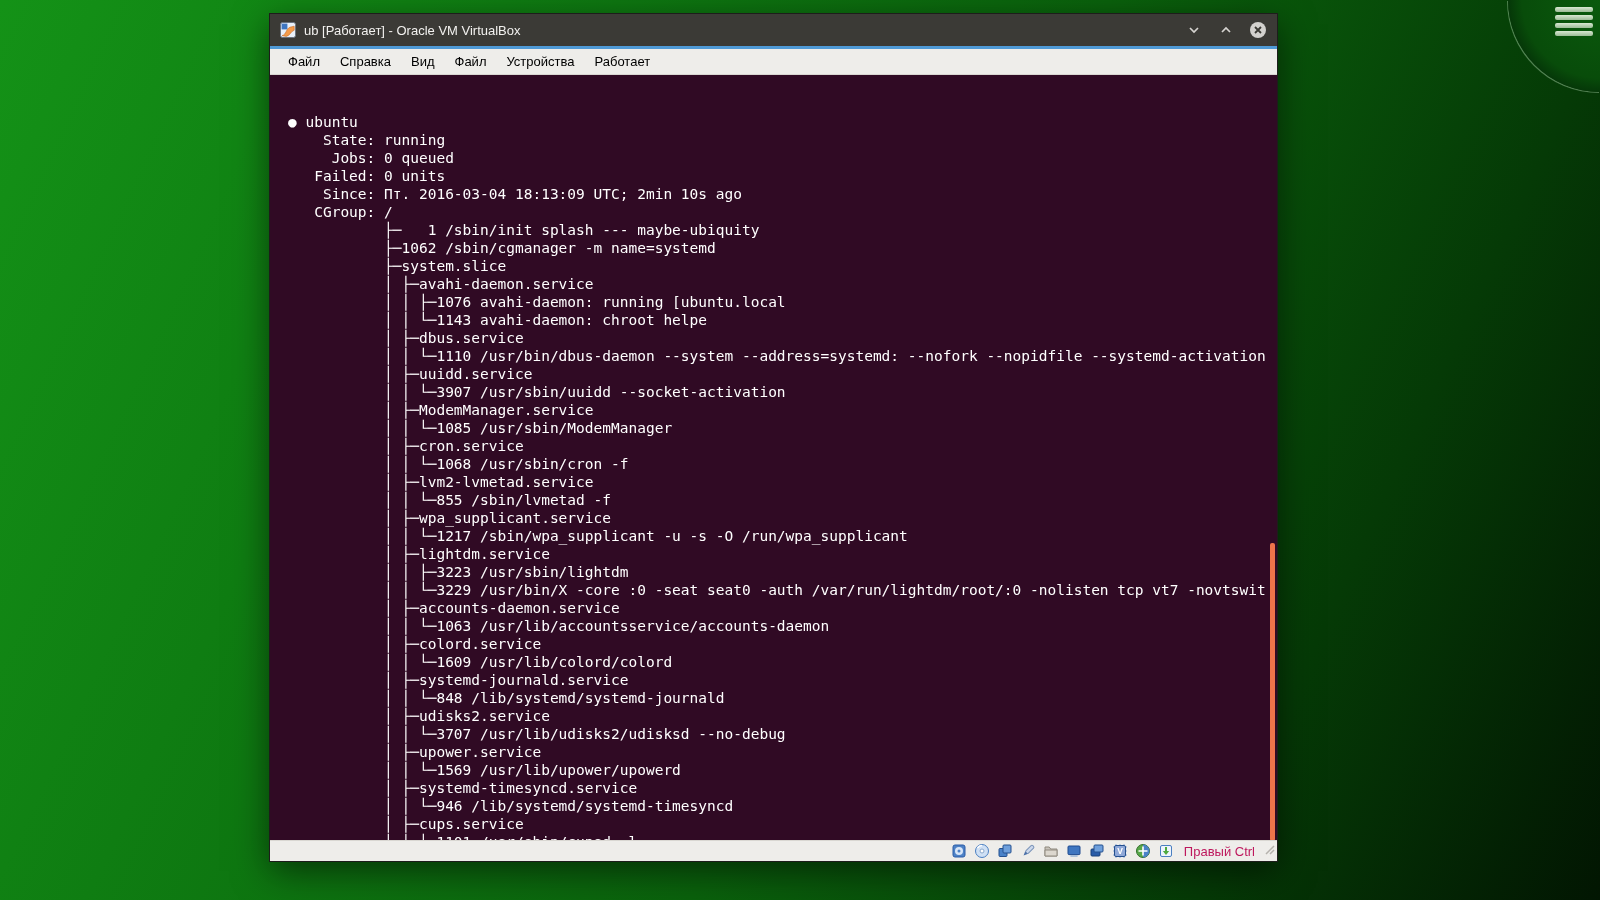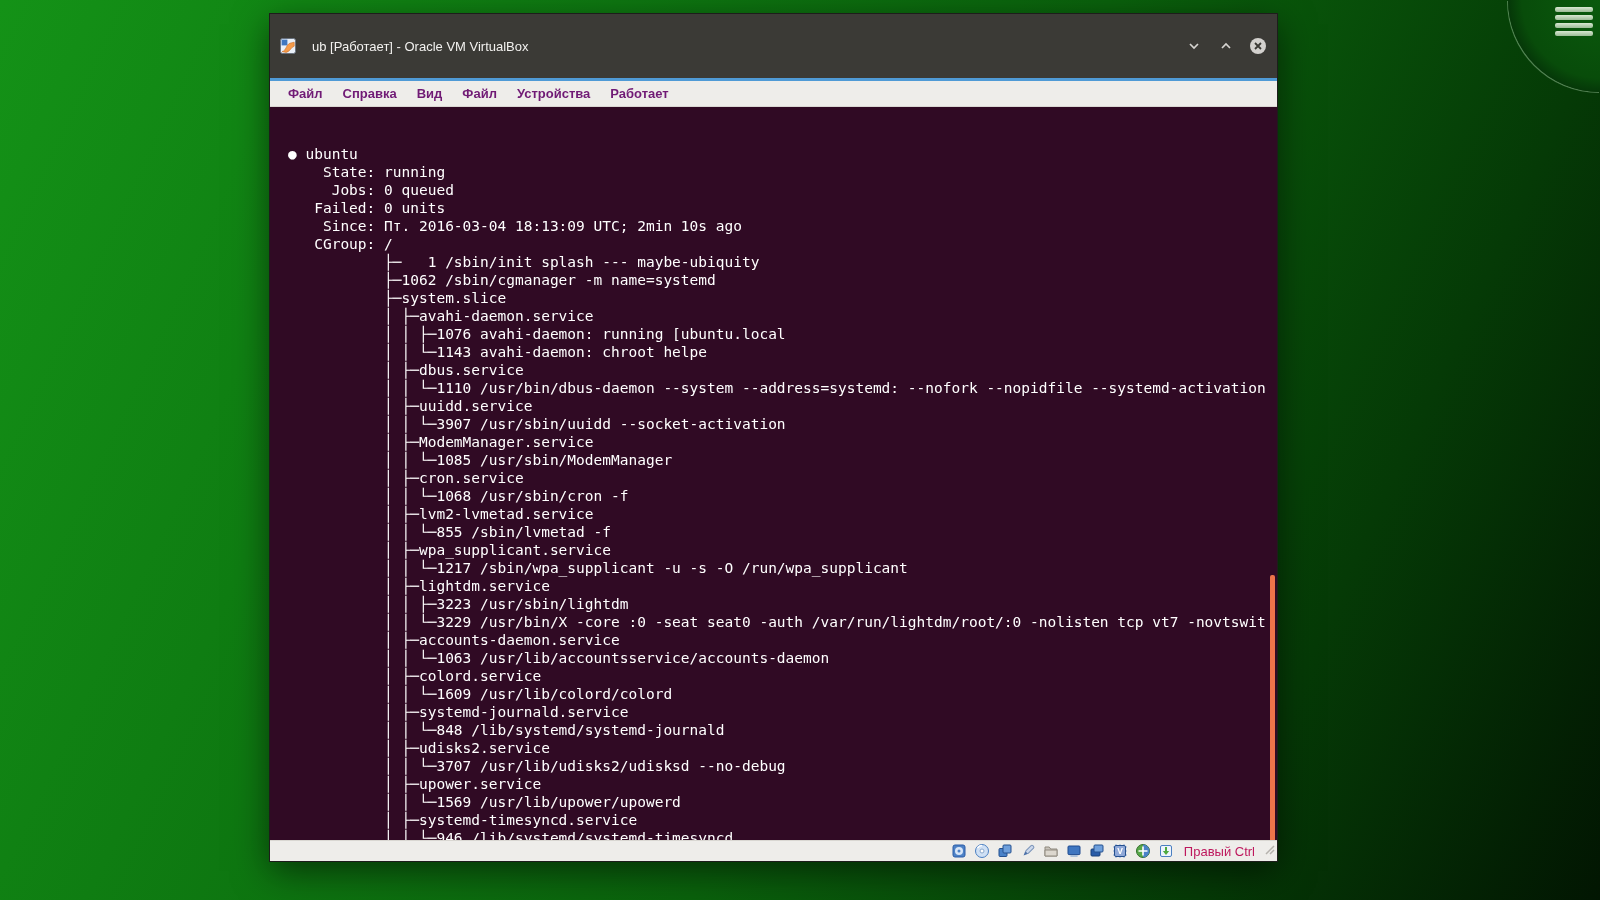--- a/index.html
+++ b/index.html
@@ -17,27 +17,27 @@
   }
   .corner-bars{position:absolute;top:7px;right:7px;display:flex;flex-direction:column;gap:3px;}
   .corner-bars div{width:38px;height:5px;border-radius:2px;background:linear-gradient(#d8e8d2,#9cbb97);}
   
   .vm-window{
     position:absolute;left:270px;top:14px;width:1007px;height:847px;
     display:flex;flex-direction:column;
     box-shadow:0 0 0 1px #1d1d1b,0 10px 34px rgba(0,0,0,.55);
     background:#2e2d2b;
   }
-  .titlebar{height:32px;background:#3b3a36;display:flex;align-items:center;padding:16px 10px;gap:16px;}
+  .titlebar{height:32px;background:#3b3a36;display:flex;align-items:center;padding:0 10px;gap:8px;}
   .titlebar .title{color:#f2f1ef;font-size:13px;white-space:nowrap;}
   .win-controls{margin-left:auto;display:flex;align-items:center;gap:14px;}
   .win-btn{display:inline-flex;align-items:center;justify-content:center;width:18px;height:18px;cursor:default;}
   .focus-line{height:3px;background:#5а9fd9;background:#4f9ad6;}
   .menubar{height:25px;background:#eeedea;display:flex;align-items:center;padding-left:8px;border-bottom:1px solid #d9d7d2;}
-  .menu-item{padding:3px 10px;font-size:13px;color:#701a75;white-space:nowrap;font-weight:bold;}
+  .menu-item{padding:3px 10px;font-size:13px;color:#000000;white-space:nowrap;}
   
   .terminal{
     flex:1;position:relative;background:#300a24;overflow:hidden;
     color:#ffffff;font-family:"DejaVu Sans Mono",monospace;
     font-size:14.5px;line-height:18px;white-space:pre;
     padding:2px 0 0 18px;
   }
   .trow{height:18px;}
   .term-scrollbar{position:absolute;right:2px;top:468px;width:5px;height:298px;background:#ee744a;border-radius:2px;}
   

